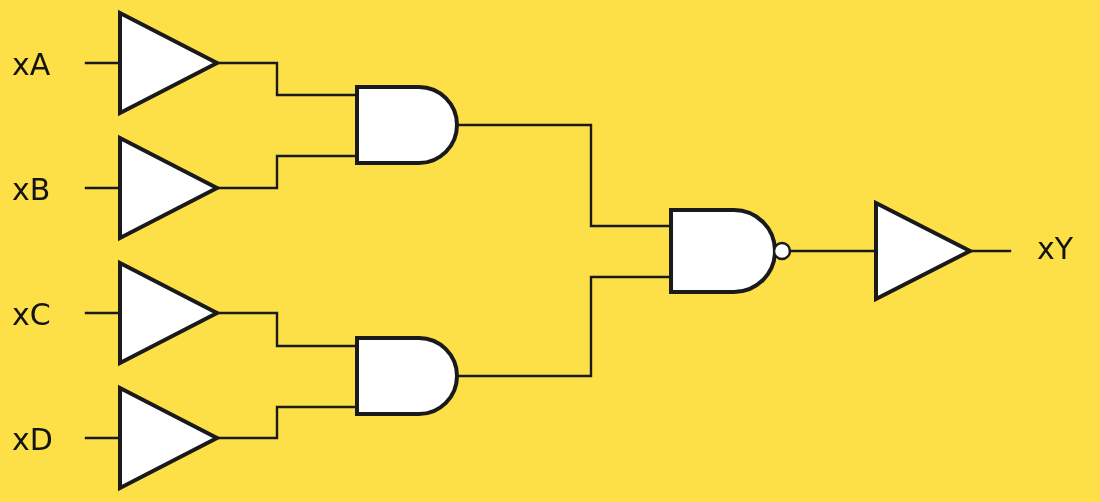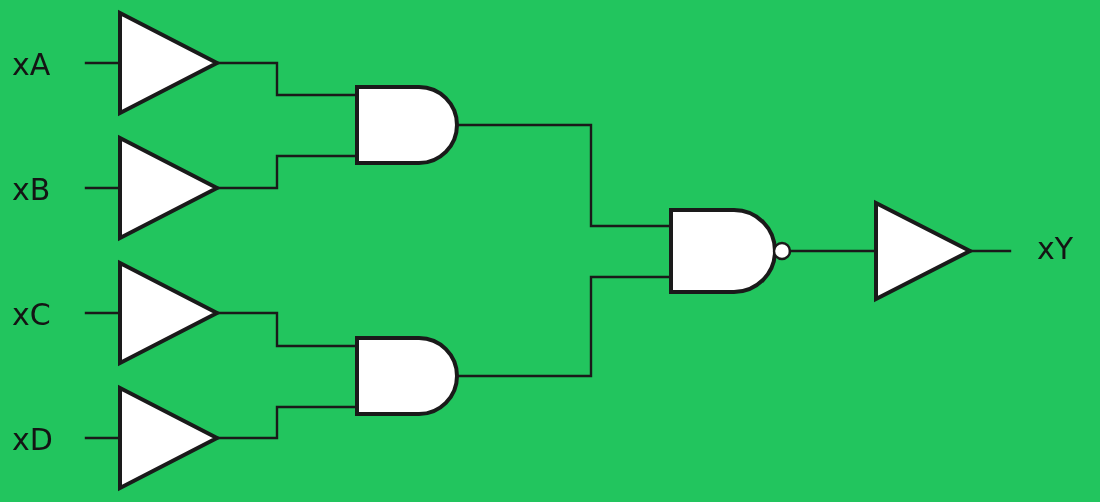--- a/index.html
+++ b/index.html
@@ -7,21 +7,21 @@
     padding: 0;
     background: #ffffff;
   }
   body {
     font-family: "DejaVu Sans", "Liberation Sans", sans-serif;
   }
   #canvas {
     position: relative;
     width: 1100px;
     height: 502px;
-    background: #22c55e;
+    background: #fde047;
     overflow: hidden;
   }
   #circuit-svg {
     display: block;
     width: 1100px;
     height: 502px;
   }
   .gate-body {
     fill: #ffffff;
     stroke: #1a1a1a;

